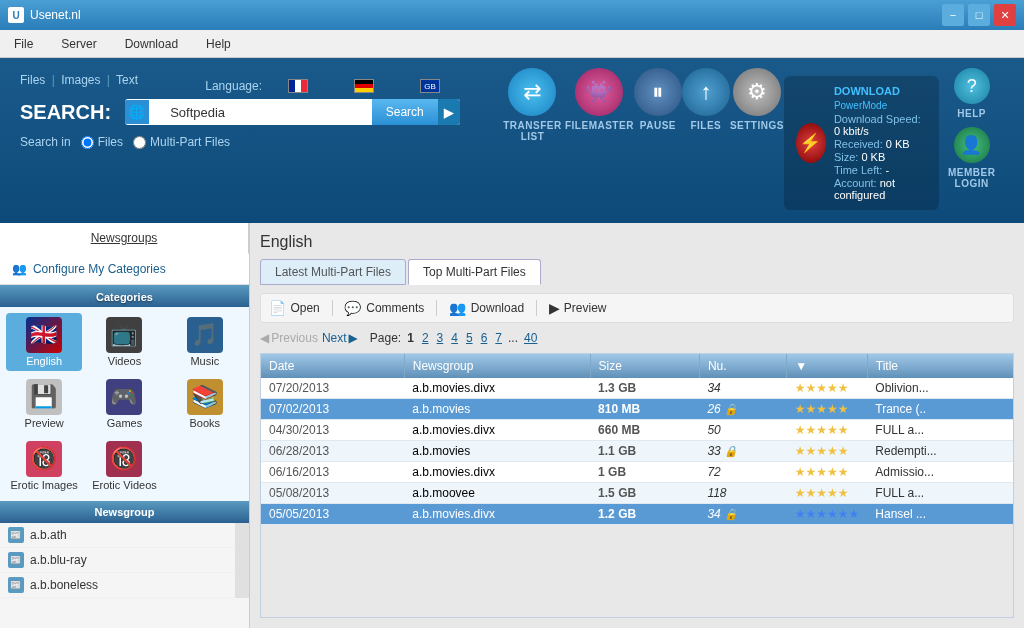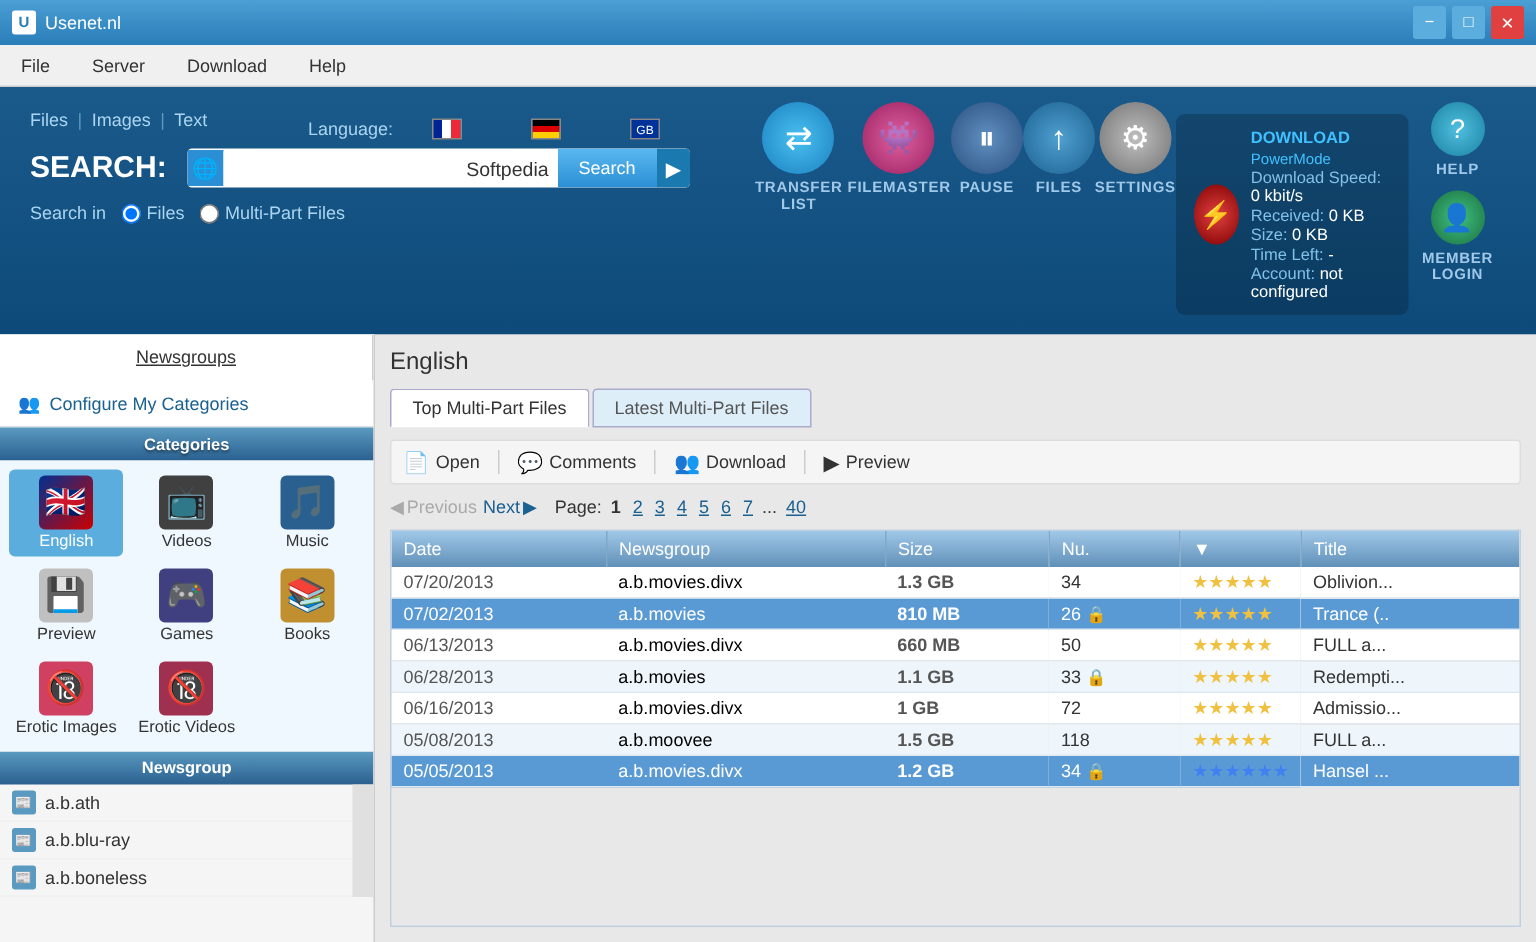--- a/index.html
+++ b/index.html
@@ -25,21 +25,21 @@
     
     
     .search-area { width: 480px; padding: 15px 20px; }
     .file-links { color: #aad4f0; font-size: 12px; margin-bottom: 12px; }
     .file-links a { color: #aad4f0; text-decoration: none; cursor: pointer; }
     .file-links span { color: #5a9ac0; margin: 0 3px; }
     .search-row { display: flex; align-items: center; gap: 8px; margin-bottom: 10px; }
     .search-label { color: white; font-size: 20px; font-weight: bold; margin-right: 6px; }
     .search-input-wrapper { display: flex; align-items: center; background: white; border-radius: 3px; flex: 1; overflow: hidden; }
     .search-globe { width: 24px; height: 24px; background: #2a8fd4; display: flex; align-items: center; justify-content: center; color: white; font-size: 14px; }
-    .search-input { border: none; outline: none; padding: 4px 6px; font-size: 13px; flex: 1; color: #333; text-align: right; }
+    .search-input { border: none; outline: none; padding: 4px 21px; font-size: 13px; flex: 1; color: #333; }
     .search-btn { background: linear-gradient(to bottom, #5ab8f0, #2a8fd4); border: none; color: white; padding: 4px 14px; cursor: pointer; font-size: 12px; height: 26px; }
     .search-arrow { background: #1a7ab0; color: white; border: none; padding: 4px 6px; cursor: pointer; height: 26px; }
     .search-options { color: #aad4f0; font-size: 12px; display: flex; align-items: center; gap: 10px; }
     .radio-label { display: flex; align-items: center; gap: 4px; color: #aad4f0; cursor: pointer; }
     .lang-row { display: flex; align-items: center; gap: 6px; }
     .lang-label { color: #aad4f0; font-size: 12px; }
     
     
     .toolbar-area { flex: 1; padding: 10px 20px; display: flex; align-items: flex-start; justify-content: space-around; }
     .toolbar-group { display: flex; flex-direction: column; align-items: center; gap: 4px; cursor: pointer; }
@@ -130,21 +130,21 @@
     .data-table th:last-child { border-right: none; }
     .data-table td { padding: 3px 8px; border-bottom: 1px solid #e0e8f0; white-space: nowrap; }
     .data-table tr:nth-child(even) { background: #eef6fc; }
     .data-table tr:nth-child(odd) { background: white; }
     .data-table tr.highlighted { background: #5a9ad4 !important; color: white; }
     .data-table tr.highlighted td { color: white; }
     .stars { color: #f0c040; }
     .stars-blue { color: #4080f0; }
     .date-col { color: #555; }
     .size-col { color: #555; font-weight: bold; }
-    .num-col { color: #333; }
+    .num-col { color: #333; font-style: italic; }
     .title-col { color: #333; overflow: hidden; text-overflow: ellipsis; max-width: 150px; }
     .lock-icon { color: #f0a040; font-size: 11px; }
     
     .table-wrapper { flex: 1; overflow-y: auto; border: 1px solid #c0d0e0; }
     
     
     .flag { display: inline-block; width: 20px; height: 14px; margin: 0 20px; border: 1px solid #888; }
     .flag-fr { background: linear-gradient(to right, #002395 33%, white 33%, white 66%, #ed2939 66%); }
     .flag-de { background: linear-gradient(to bottom, #000 33%, #d00 33%, #d00 66%, #ffce00 66%); }
     .flag-gb { background: #003399; position: relative; overflow: hidden; }
@@ -335,22 +335,22 @@
         </div>
         <div class="ng-scrollbar"></div>
       </div>
     </div>
   </div>
 
   <div class="content-panel">
     <div class="content-title">English</div>
 
     <div class="tabs-row">
+      <button class="tab-btn">Latest Multi-Part Files</button>
       <button class="tab-btn active">Top Multi-Part Files</button>
-      <button class="tab-btn">Latest Multi-Part Files</button>
     </div>
 
     <div class="action-row">
       <div class="action-btn">
         <span class="action-icon">📄</span>
         <span>Open</span>
       </div>
       <div class="separator"></div>
       <div class="action-btn">
         <span class="action-icon">💬</span>
@@ -412,21 +412,21 @@
   </tr>
             <tr class="highlighted">
     <td class="date-col">07/02/2013</td>
     <td>a.b.movies</td>
     <td class="size-col">810 MB</td>
     <td class="num-col">26 <span class="lock-icon">🔒</span></td>
     <td><span class="stars">★★★★★</span></td>
     <td class="title-col">Trance (..</td>
   </tr>
             <tr>
-    <td class="date-col">06/13/2013</td>
+    <td class="date-col">04/30/2013</td>
     <td>a.b.movies.divx</td>
     <td class="size-col">660 MB</td>
     <td class="num-col">50 </td>
     <td><span class="stars">★★★★★</span></td>
     <td class="title-col">FULL a...</td>
   </tr>
             <tr>
     <td class="date-col">06/28/2013</td>
     <td>a.b.movies</td>
     <td class="size-col">1.1 GB</td>

